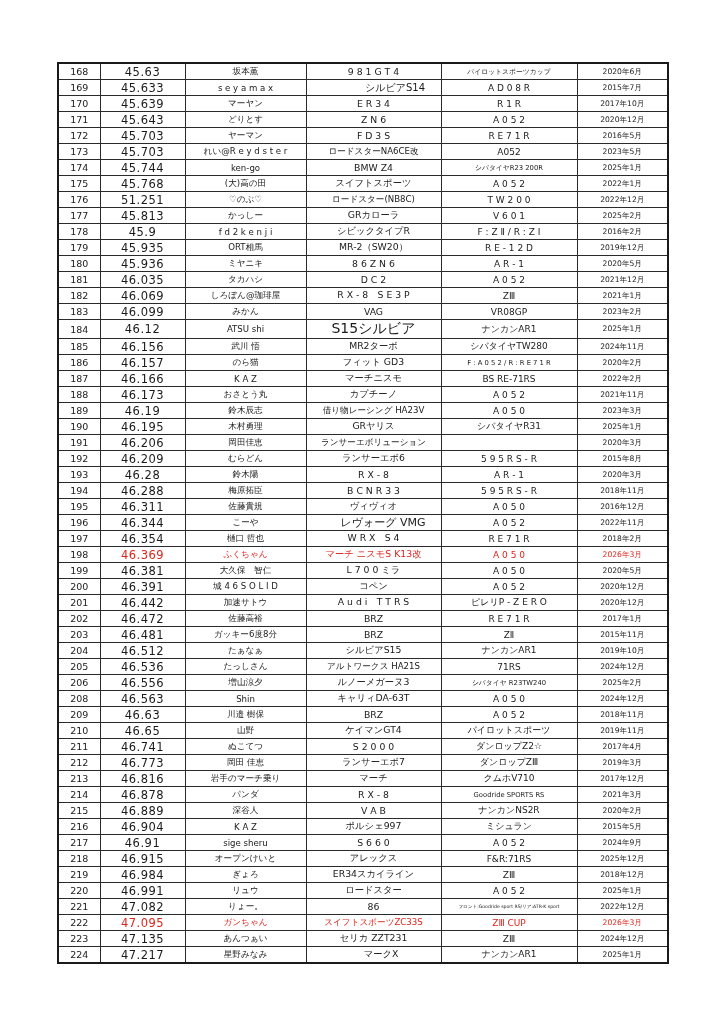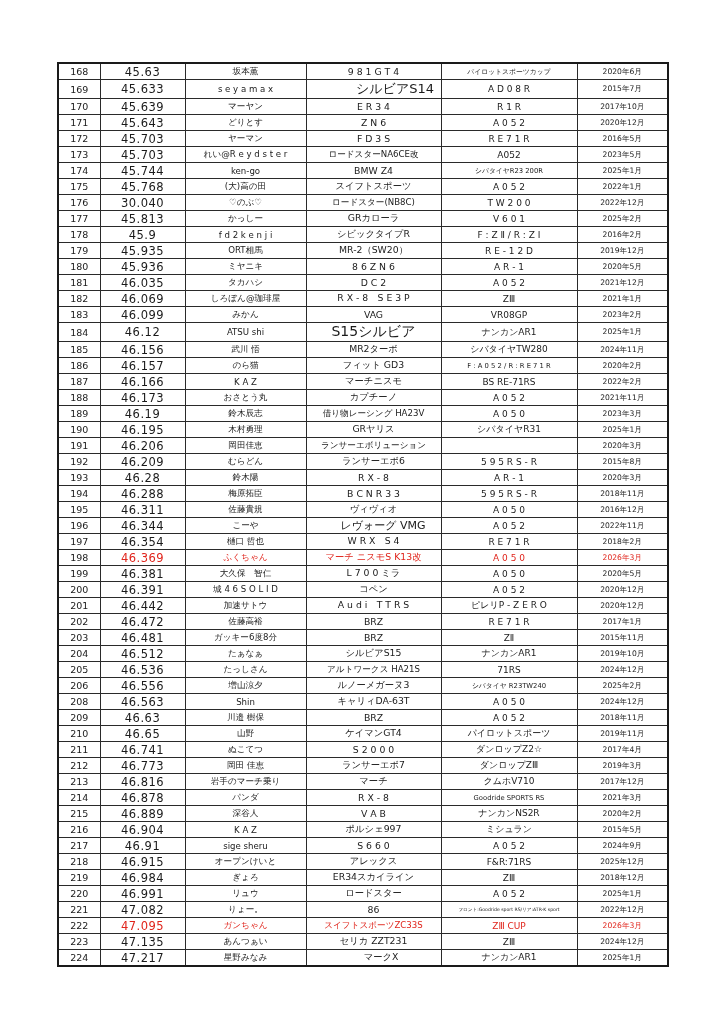--- a/index.html
+++ b/index.html
@@ -56,21 +56,21 @@
           <td class="time">45.63</td>
           <td class="name">坂本薫</td>
           <td class="car" style="font-size: 9.3px;">9 8 1 G T 4</td>
           <td class="tire" style="font-size: 6.8px;">パイロットスポーツカップ</td>
           <td class="date">2020年6月</td>
         </tr>
         <tr>
           <td class="rank">169</td>
           <td class="time">45.633</td>
           <td class="name">s e y a m a x</td>
-          <td class="car" style="font-size: 13px; padding-left: 45px;">シルビアS14</td>
+          <td class="car" style="font-size: 10px; padding-left: 45px;">シルビアS14</td>
           <td class="tire" style="font-size: 9px;">A D 0 8 R</td>
           <td class="date">2015年7月</td>
         </tr>
         <tr>
           <td class="rank">170</td>
           <td class="time">45.639</td>
           <td class="name">マーヤン</td>
           <td class="car" style="font-size: 9.3px;">E R 3 4</td>
           <td class="tire" style="font-size: 9px;">R 1 R</td>
           <td class="date">2017年10月</td>
@@ -110,21 +110,21 @@
         <tr>
           <td class="rank">175</td>
           <td class="time">45.768</td>
           <td class="name">(大)高の田</td>
           <td class="car" style="font-size: 9.3px;">スイフトスポーツ</td>
           <td class="tire" style="font-size: 9px;">A 0 5 2</td>
           <td class="date">2022年1月</td>
         </tr>
         <tr>
           <td class="rank">176</td>
-          <td class="time">30.040</td>
+          <td class="time">51.251</td>
           <td class="name">♡のぶ♡</td>
           <td class="car" style="font-size: 8.6px;">ロードスター(NB8C)</td>
           <td class="tire" style="font-size: 9px;">T W 2 0 0</td>
           <td class="date">2022年12月</td>
         </tr>
         <tr>
           <td class="rank">177</td>
           <td class="time">45.813</td>
           <td class="name">かっしー</td>
           <td class="car" style="font-size: 9.3px;">GRカローラ</td>

